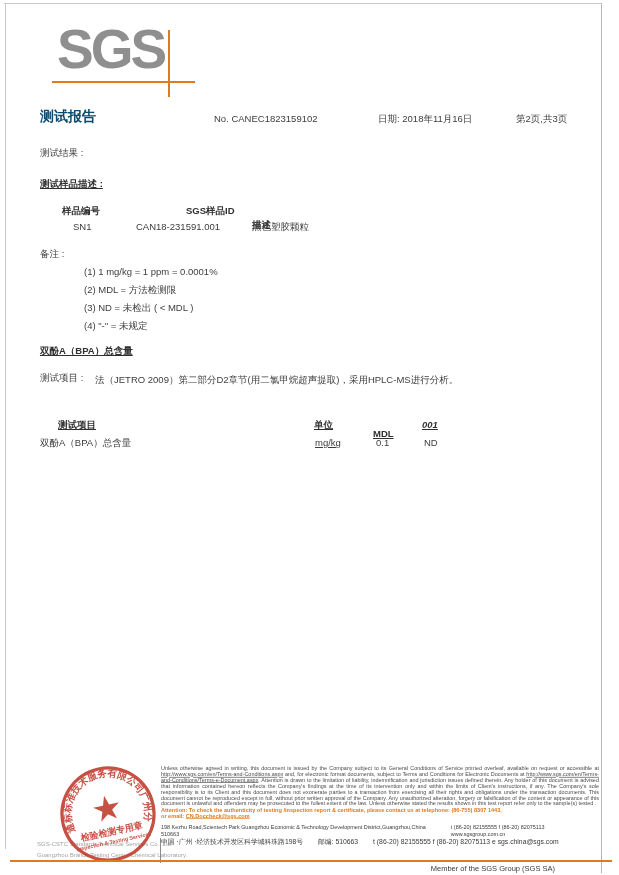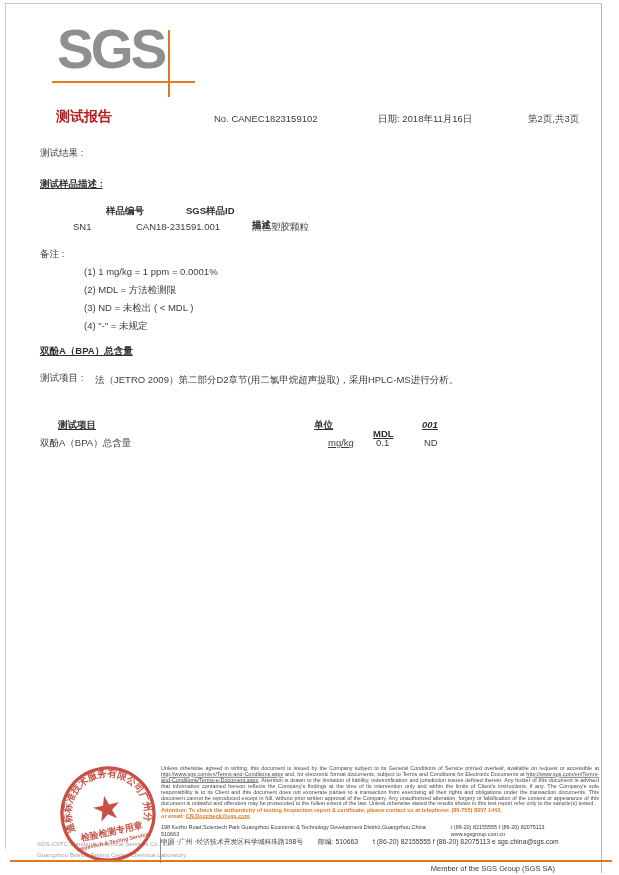--- a/index.html
+++ b/index.html
@@ -7,21 +7,21 @@
         font-family:"Liberation Sans","DejaVu Sans",sans-serif;color:#3d3d3d;}
   .abs{position:absolute;white-space:nowrap;}
   .b{font-weight:bold;color:#2f2f2f;}
   .u{text-decoration:underline;}
   .i{font-style:italic;}
   .fs9{font-size:9.5px;}
   .line{position:absolute;background:#e07a1e;}
   .grayline{position:absolute;background:#c9c9c9;}
   .logo-text{position:absolute;left:57px;top:22px;font-size:55px;font-weight:bold;
              color:#8f8f8f;letter-spacing:-3px;line-height:1;}
-  .title{position:absolute;left:56px;top:108px;font-size:14px;font-weight:bold;color:#b91c1c;}
+  .title{position:absolute;left:40px;top:108px;font-size:14px;font-weight:bold;color:#0c4a6e;}
   .method-text{position:absolute;left:95px;top:371px;width:500px;font-size:9.5px;line-height:18.5px;color:#3d3d3d;}
   .company-gray{position:absolute;font-size:6px;color:#a3a3a3;}
   .footer-wrap{position:absolute;left:161px;top:766px;width:644px;
                transform:scale(0.68);transform-origin:0 0;}
   .disclaimer{font-size:8px;line-height:8.7px;text-align:justify;color:#4c4c4c;white-space:normal;}
   .attn{font-size:8.2px;line-height:8.8px;font-weight:bold;color:#e07a1e;white-space:normal;}
   .addr{margin-top:5px;color:#3a3a3a;}
   .addr-row{display:flex;gap:12px;align-items:baseline;font-size:8px;line-height:11px;}
   .addr-row.cn{font-size:10px;gap:22px;}
   .member{position:absolute;left:390px;top:864px;width:165px;text-align:right;
@@ -37,26 +37,26 @@
   <div class="grayline" style="left:5px;top:3px;width:1px;height:846px;"></div>
   <div class="grayline" style="left:601px;top:3px;width:1px;height:870px;background:#b5b5b5;"></div>
 
   <div class="logo-text">SGS</div>
   <div class="line" style="left:168px;top:30px;width:1.5px;height:67px;"></div>
   <div class="line" style="left:52px;top:81px;width:143px;height:1.5px;"></div>
 
   <div class="title">测试报告</div>
   <div class="abs fs9" style="left:214px;top:113px;">No. CANEC1823159102</div>
   <div class="abs fs9" style="left:378px;top:113px;">日期: 2018年11月16日</div>
-  <div class="abs fs9" style="left:516px;top:113px;margin-left:12px;">第2页,共3页</div>
+  <div class="abs fs9" style="left:516px;top:113px;">第2页,共3页</div>
 
   <div class="abs fs9" style="left:40px;top:147px;">测试结果 :</div>
 
   <div class="abs fs9 b u" style="left:40px;top:178px;">测试样品描述 :</div>
-  <div class="abs fs9 b" style="left:62px;top:205px;margin-left:44px;">样品编号</div>
+  <div class="abs fs9 b" style="left:62px;top:205px;">样品编号</div>
   <div class="abs fs9 b" style="left:150px;top:205px;margin-left:36px;">SGS样品ID</div>
   <div class="abs fs9 b" style="left:252px;top:205px;margin-top:14px;">描述</div>
   <div class="abs fs9" style="left:73px;top:221px;">SN1</div>
   <div class="abs fs9" style="left:136px;top:221px;">CAN18-231591.001</div>
   <div class="abs fs9" style="left:252px;top:221px;">黑色塑胶颗粒</div>
 
   <div class="abs fs9" style="left:40px;top:248px;">备注 :</div>
   <div class="abs fs9" style="left:84px;top:266px;">(1) 1 mg/kg = 1 ppm = 0.0001%</div>
   <div class="abs fs9" style="left:84px;top:284px;">(2) MDL = 方法检测限</div>
   <div class="abs fs9" style="left:84px;top:302px;">(3) ND = 未检出 ( &lt; MDL )</div>
@@ -66,21 +66,21 @@
   <div class="abs fs9" style="left:40px;top:372px;">测试项目 :</div>
   <div class="method-text">
     <div>法（JETRO 2009）第二部分D2章节(用二氯甲烷超声提取)，采用HPLC-MS进行分析。</div>
   </div>
 
   <div class="abs fs9 b u" style="left:58px;top:419px;">测试项目</div>
   <div class="abs fs9 b u" style="left:314px;top:419px;">单位</div>
   <div class="abs fs9 b u" style="left:373px;top:419px;margin-top:9px;">MDL</div>
   <div class="abs fs9 b u i" style="left:422px;top:419px;">001</div>
   <div class="abs fs9" style="left:40px;top:437px;">双酚A（BPA）总含量</div>
-  <div class="abs fs9" style="left:328px;top:437px;text-decoration:underline;">mg/kg</div>
+  <div class="abs fs9" style="left:315px;top:437px;text-decoration:underline;">mg/kg</div>
   <div class="abs fs9" style="left:376px;top:437px;">0.1</div>
   <div class="abs fs9" style="left:424px;top:437px;">ND</div>
 
   <div class="company-gray" style="left:37px;top:841px;">SGS-CSTC Standards Technical Services Co., Ltd.</div>
   <div class="company-gray" style="left:37px;top:852px;">Guangzhou Branch Testing Center Chemical Laboratory.</div>
 
   <svg class="stamp" width="108" height="108" viewBox="-54 -54 108 108">
     <g transform="rotate(-12)">
       <circle cx="0" cy="0" r="46" fill="none" stroke="#c0392b" stroke-width="3.2"></circle>
       <path id="arcPath" d="M -34 14 A 37 37 0 1 1 34 14" fill="none"></path>

